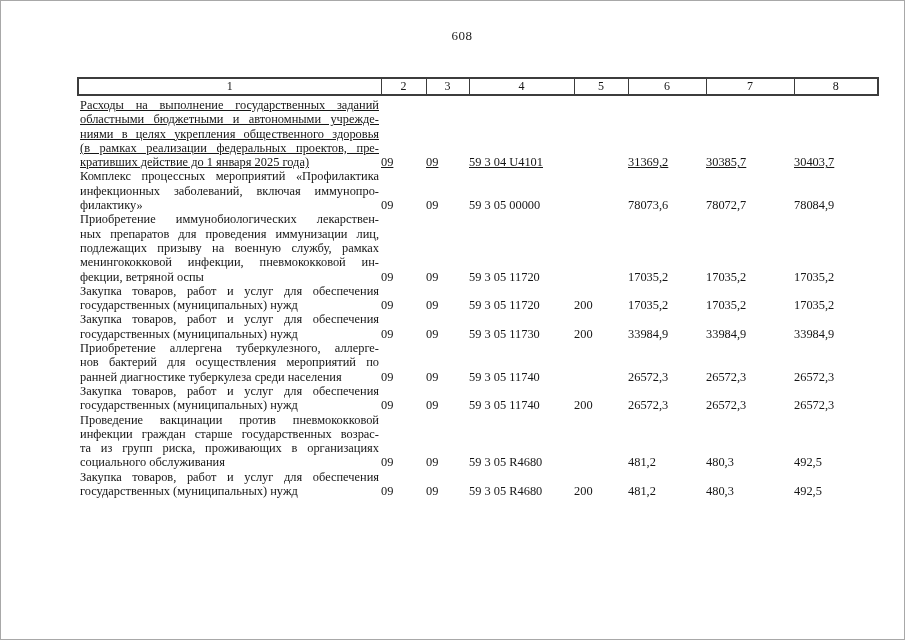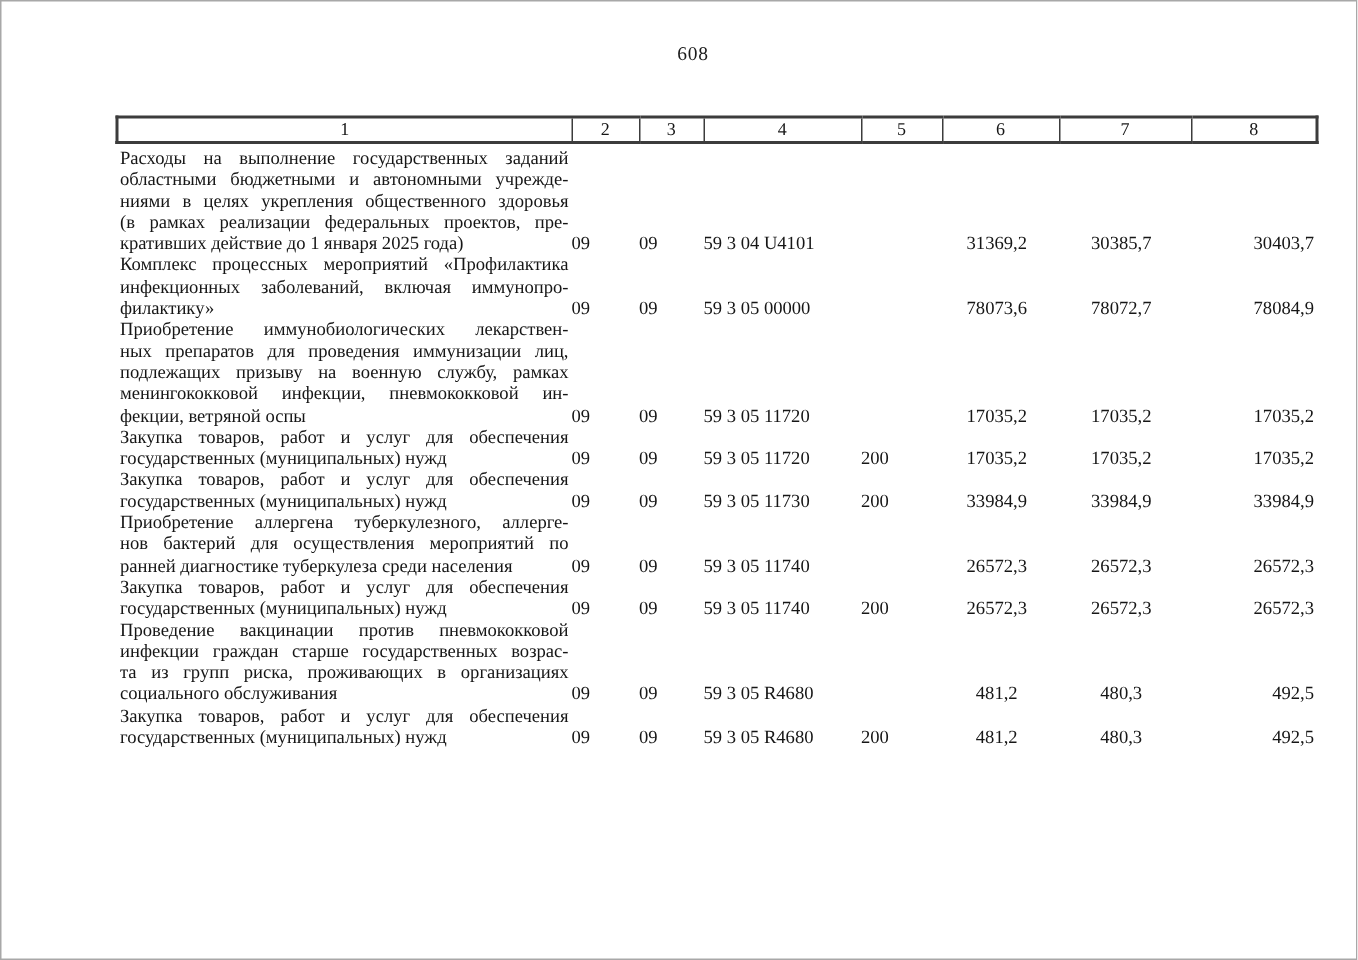--- a/index.html
+++ b/index.html
@@ -49,30 +49,30 @@
     vertical-align: middle;
     line-height: 15px;
   }
   thead th:first-child { border-left-width: 2px; }
   thead th:last-child  { border-right-width: 2px; }
   tbody td {
     padding: 0;
     vertical-align: bottom;
     line-height: 14.3px;
   }
-  tbody tr:first-child td { padding-top: 2px; }
+  tbody tr:first-child td { padding-top: 2px; text-decoration: underline; }
   td.c1 { padding-left: 2px; padding-right: 2px; }
   td.c1 .line {
     text-align: justify;
     text-align-last: justify;
   }
   td.c1 .line:last-child { text-align-last: left; }
   td.col2, td.col3, td.col4, td.col5 { text-align: left; }
-  td.col6, td.col7 { text-align: center; padding-right: 5px; }
-  td.col8 { text-align: right; padding-right: 2px; }
+  td.col6, td.col7 { text-align: left; padding-right: 5px; }
+  td.col8 { text-align: left; padding-right: 2px; }
 </style>
 </head>
 <body>
 
 <div class="page">
   <div class="page-number">608</div>
 
   <table class="budget-table">
     <colgroup>
       <col style="width:303px">

